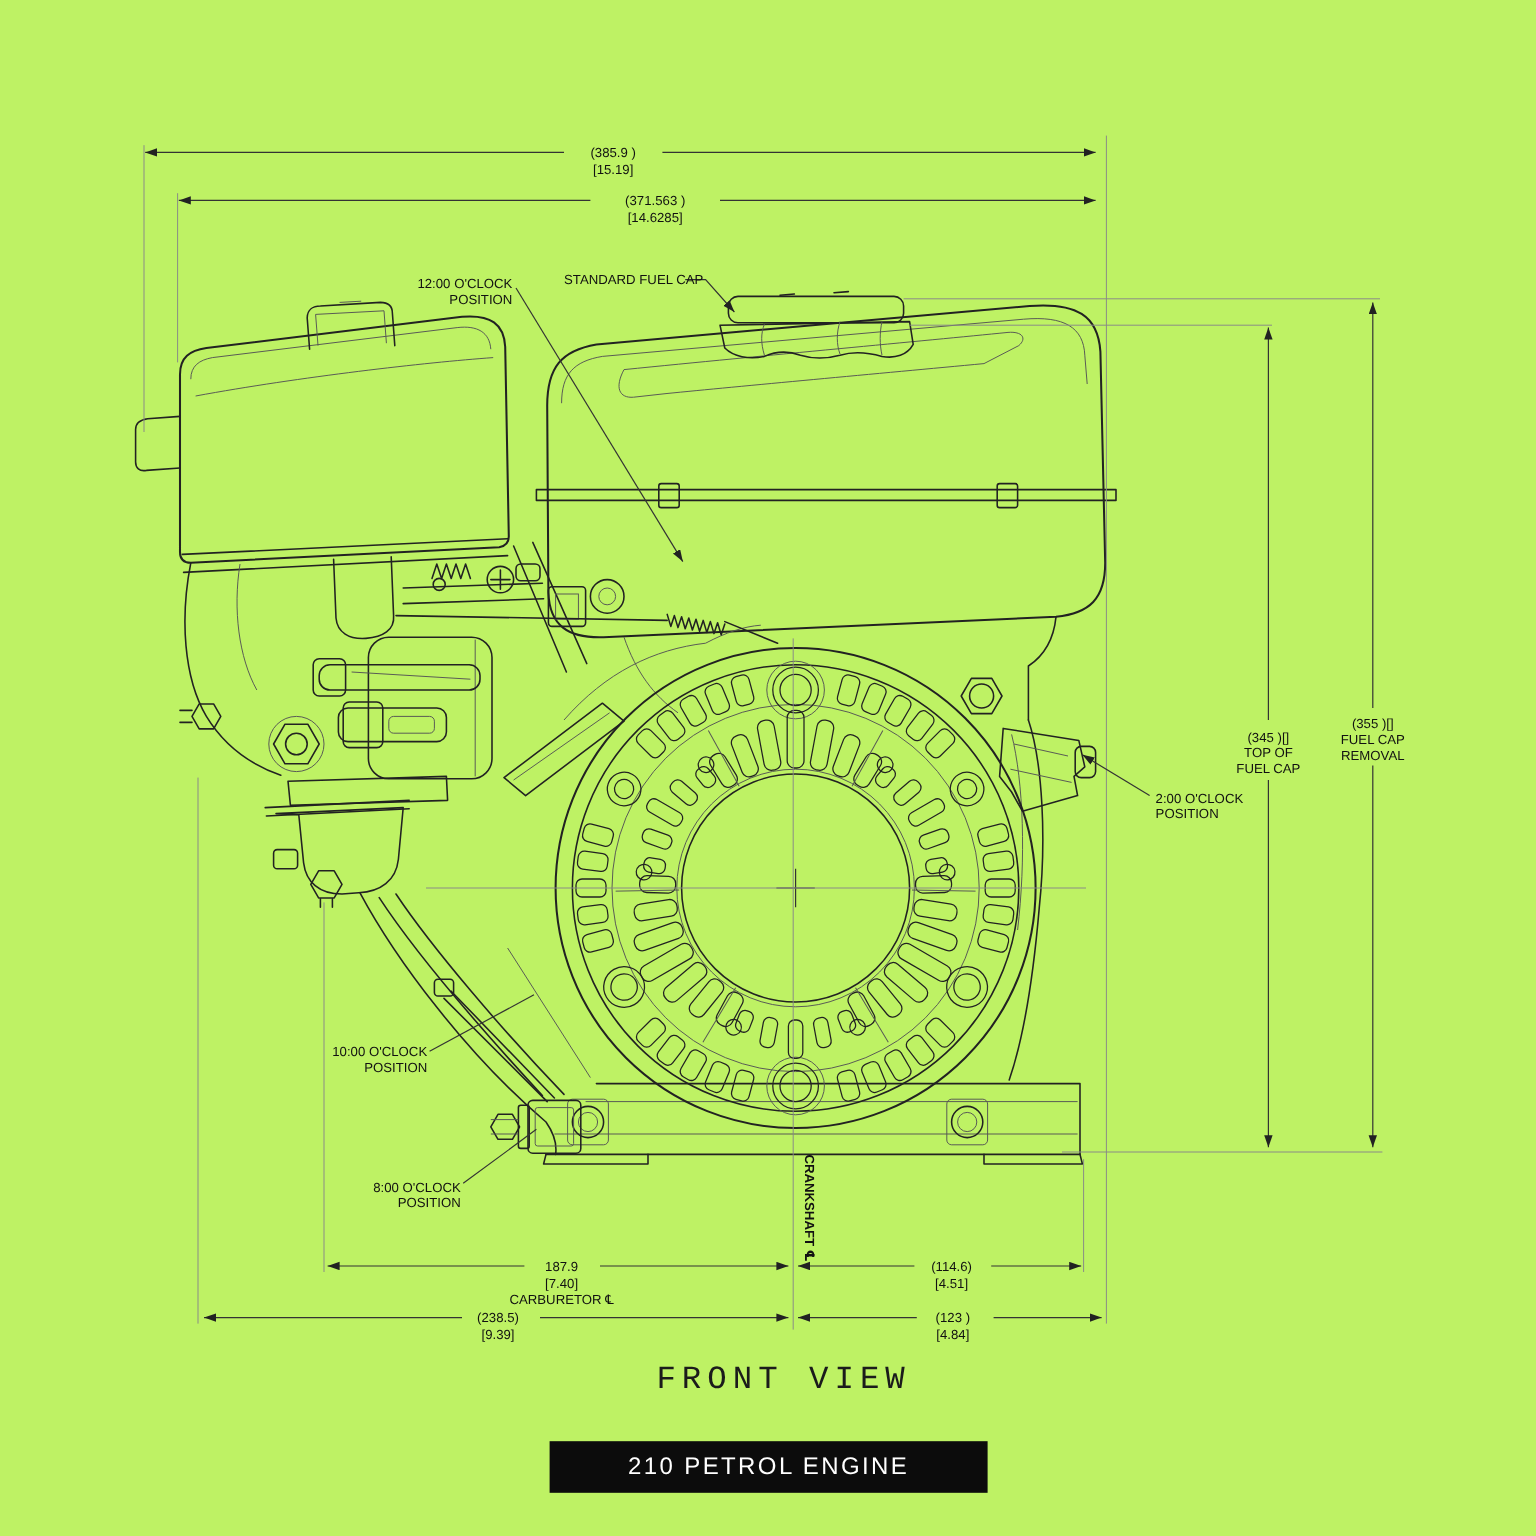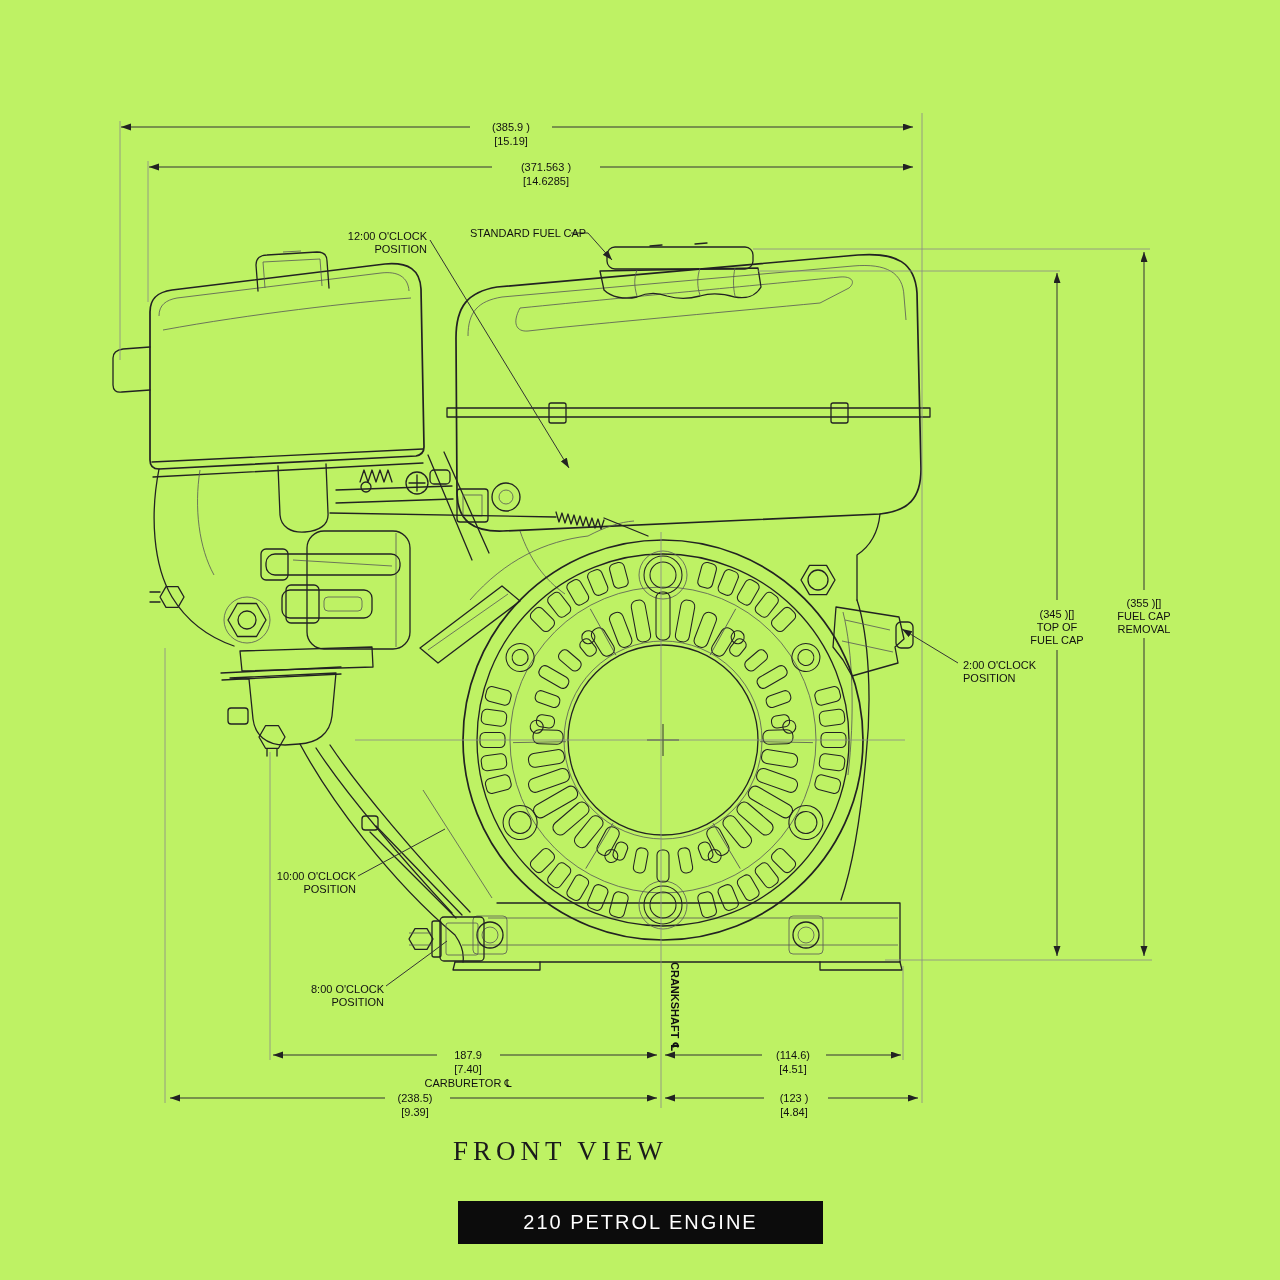--- a/index.html
+++ b/index.html
@@ -7,22 +7,22 @@
          font-family:"Liberation Sans","DejaVu Sans",sans-serif;}
   svg{position:absolute;left:0;top:0;}
   .ln{fill:none;stroke:#222;stroke-width:1.3;stroke-linejoin:round;stroke-linecap:round;}
   .hv{fill:none;stroke:#222;stroke-width:1.7;stroke-linejoin:round;}
   .thin{fill:none;stroke:#555;stroke-width:.8;}
   .vt{fill:none;stroke:#222;stroke-width:1.05;}
   .dim{fill:none;stroke:#333;stroke-width:1;}
   .ext{fill:none;stroke:#888;stroke-width:.8;}
   .txt{font:11px "Liberation Sans","DejaVu Sans",sans-serif;fill:#111;}
   .txtb{font-weight:bold;}
-  .front-view{position:absolute;left:453px;top:1136px;width:400px;text-align:left;
-      font-family:Liberation Serif, serif;font-size:27px;letter-spacing:5px;color:#1b1b1b;}
+  .front-view{position:absolute;left:453px;top:1136px;width:400px;text-align:center;
+      font-family:Liberation Mono, monospace;font-size:27px;letter-spacing:5px;color:#1b1b1b;}
   .title-bar{position:absolute;left:458px;top:1201px;width:365px;height:43px;background:#0c0c0c;
       color:#fff;text-align:center;line-height:43px;font-size:20px;letter-spacing:2px;
       font-family:"Liberation Sans","DejaVu Sans",sans-serif;}
 </style>
 </head>
 <body>
 
 <div class="stage">
 <svg width="1280" height="1280" viewBox="0 0 1280 1280">
   <defs>

